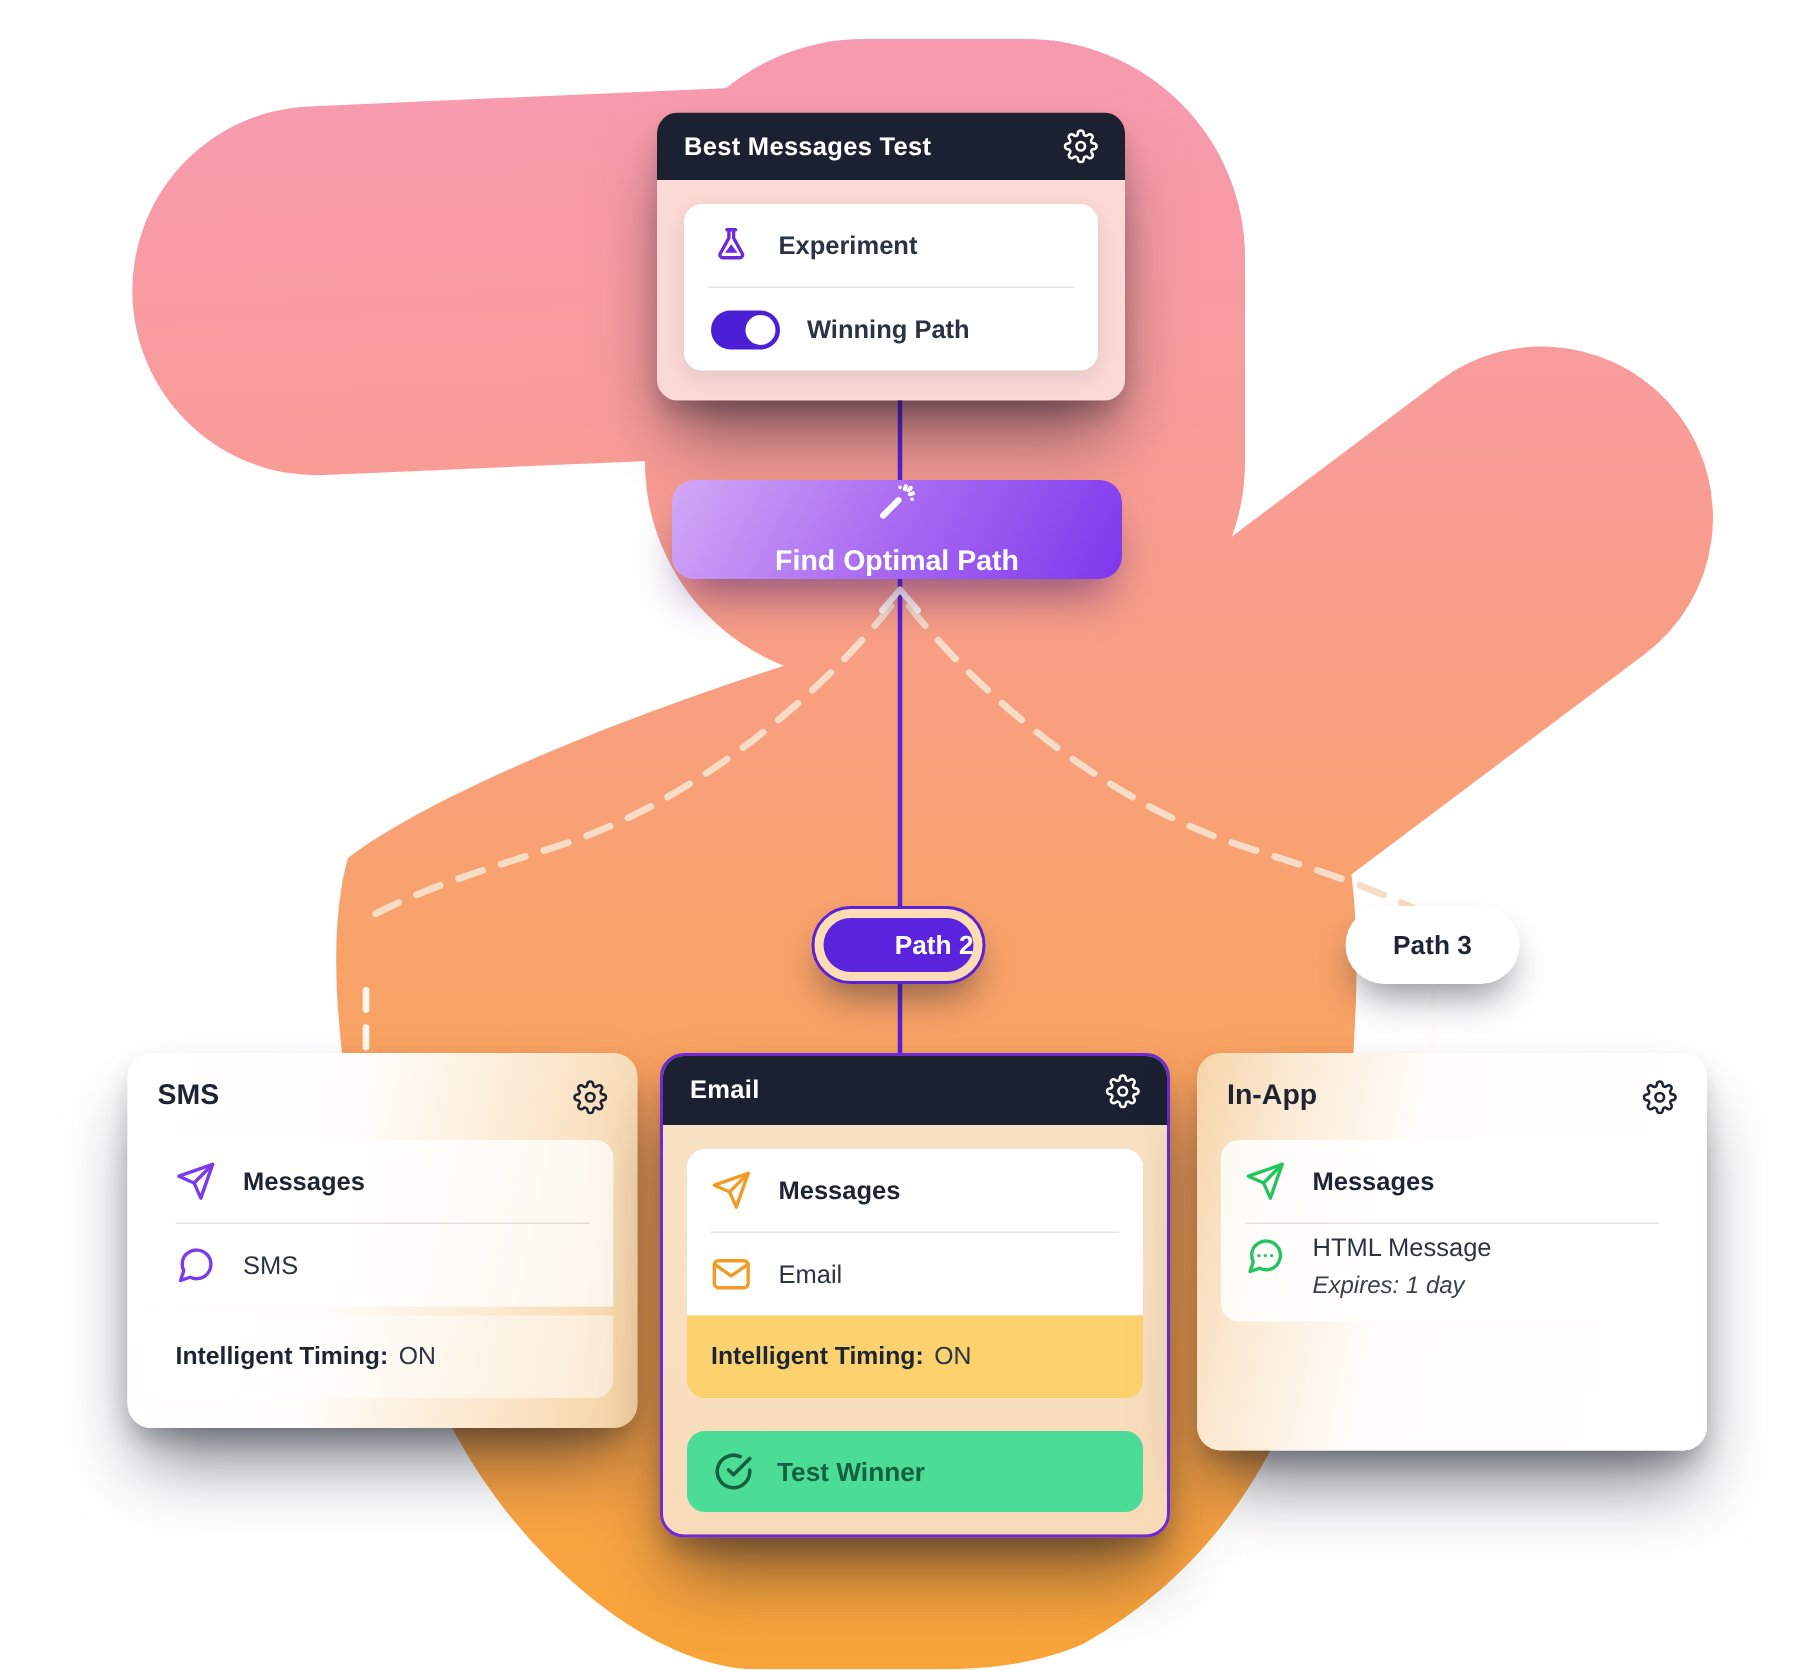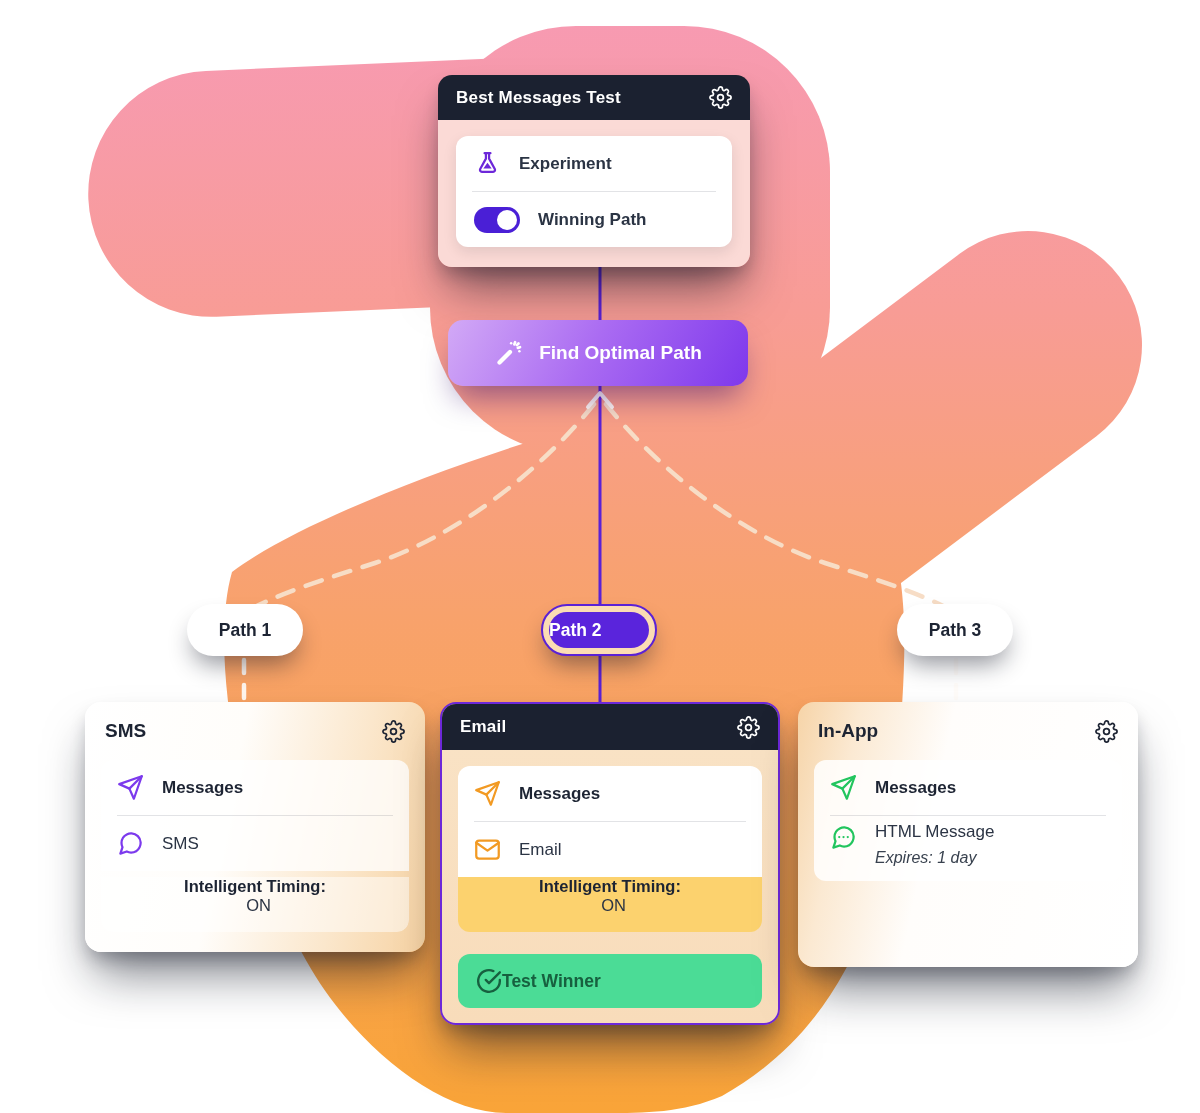--- a/index.html
+++ b/index.html
@@ -32,55 +32,55 @@
   #exp-card .row{padding:0 18px;}
   #exp-card .row .lbl{font-weight:700;font-size:17px;}
   .toggle{width:46px;height:26px;border-radius:13px;background:#4a1fd6;position:relative;flex:0 0 auto;cursor:pointer;}
   .toggle::after{content:"";position:absolute;top:3px;right:3px;width:20px;height:20px;border-radius:50%;background:#fff;}
 
   
   #optimal-btn{position:absolute;left:448px;top:320px;width:300px;height:66px;border-radius:15px;
     background:linear-gradient(118deg,#d2a9f6 0%,#aa6bf2 48%,#7e38ec 100%);
     display:flex;align-items:center;justify-content:center;gap:15px;
     color:#fff;font-size:19px;font-weight:700;cursor:pointer;
-    box-shadow:0 18px 30px -8px rgba(50,12,110,.5);}
+    box-shadow:0 18px 30px -8px rgba(50,12,110,.5);flex-direction:column;}
   #optimal-btn .wand{width:30px;height:30px;}
 
   
   .pill{position:absolute;top:604px;width:116px;height:52px;border-radius:26px;background:#fff;
     display:flex;align-items:center;justify-content:center;font-size:17.5px;font-weight:700;color:#1d2433;
     box-shadow:0 14px 24px -6px rgba(13,18,33,.45);cursor:pointer;}
   #pill-1{left:187px;}
   #pill-3{left:897px;}
   #pill-2{left:541px;background:#fbdcb4;border:2px solid #5b21d6;box-sizing:border-box;}
   #pill-2 .inner-pill{position:absolute;left:6px;right:6px;top:6px;bottom:6px;border-radius:20px;
-    background:#5a24dc;display:flex;align-items:center;justify-content:flex-start;color:#fff;}
+    background:#5a24dc;display:flex;align-items:center;justify-content:flex-end;color:#fff;}
 
   
   .channel{top:702px;width:340px;}
   #card-sms{left:85px;height:250px;
     background:linear-gradient(102deg,#ffffff 0%,#fffdfa 42%,#fbe7cc 74%,#f6d2a2 100%);}
   #card-inapp{left:798px;height:265px;
     background:linear-gradient(102deg,#f6d4a8 0%,#fbe9d2 16%,#fffdfb 40%,#ffffff 100%);}
   #card-email{left:440px;height:323px;border:2px solid #6d28d9;box-sizing:border-box;
     border-radius:16px;overflow:hidden;background:linear-gradient(180deg,#f9e3c6 0%,#f8dcba 100%);}
   #card-email .dark-header{height:46px;}
   #card-email .body{padding:16px 16px 0;}
   .inner-box{margin:0 16px;border-radius:12px;overflow:hidden;}
   #card-email .inner-box{margin:0;}
   .sect-white{background:rgba(255,255,255,.78);}
   #card-email .sect-white{background:#ffffff;}
   #card-inapp .inner-box{background:rgba(255,255,255,.85);}
-  .timing{display:flex;align-items:center;height:55px;padding:0 16px;font-size:16.5px;color:#1d2433;flex-direction:column;}
+  .timing{display:flex;align-items:center;height:55px;padding:0 16px;font-size:16.5px;color:#1d2433;}
   .timing .t-label{font-weight:700;}
   .timing .t-value{margin-left:7px;font-weight:400;color:#2b3444;}
   #card-sms .timing{background:rgba(255,255,255,.5);margin-top:6px;border-radius:0 0 12px 12px;}
   #card-email .timing{background:#fcd26e;}
   .winner{margin:22px 0 0;height:54px;border-radius:12px;background:#4bdc96;
-    display:flex;align-items:center;padding:0 18px;
+    display:flex;align-items:center;gap:16px;padding:0 18px;
     color:#17603f;font-size:17.5px;font-weight:700;}
   .winner .ic{width:26px;height:26px;}
   .row.two-line{height:auto;align-items:flex-start;padding-top:6px;padding-bottom:14px;}
   .row.two-line .ic{margin-top:2px;}
   .sub{font-style:italic;font-size:16px;color:#39424f;margin-top:7px;}
   .sms-ic{color:#7c3aed;} .email-ic{color:#f29a23;} .inapp-ic{color:#22c55e;}
   .dark-ic{color:#1d2433;} .white-ic{color:#ffffff;}
 </style>
 </head>
 <body>
@@ -147,23 +147,20 @@
       <line x1="4.4" y1="19.6" x2="12.8" y2="11.2" stroke-width="3.4"></line>
       <line x1="16.3" y1="5.1" x2="16.9" y2="3.4" stroke-width="2.2"></line>
       <line x1="19.1" y1="7.9" x2="20.8" y2="7.4" stroke-width="2.2"></line>
       <line x1="18.3" y1="5.7" x2="19.6" y2="4.4" stroke-width="2.2"></line>
       <circle cx="13.7" cy="4.1" r="1" fill="#fff" stroke="none"></circle>
       <circle cx="20.3" cy="10.6" r="1" fill="#fff" stroke="none"></circle>
     </svg>
     <span>Find Optimal Path</span>
   </div>
 
-  <div class="pill" id="pill-1">
-    <span>Path 1</span>
-  </div>
   <div class="pill" id="pill-2">
     <span class="inner-pill">
       <span>Path 2</span>
     </span>
   </div>
   <div class="pill" id="pill-3">
     <span>Path 3</span>
   </div>
 
   <div class="card channel" id="card-sms">

